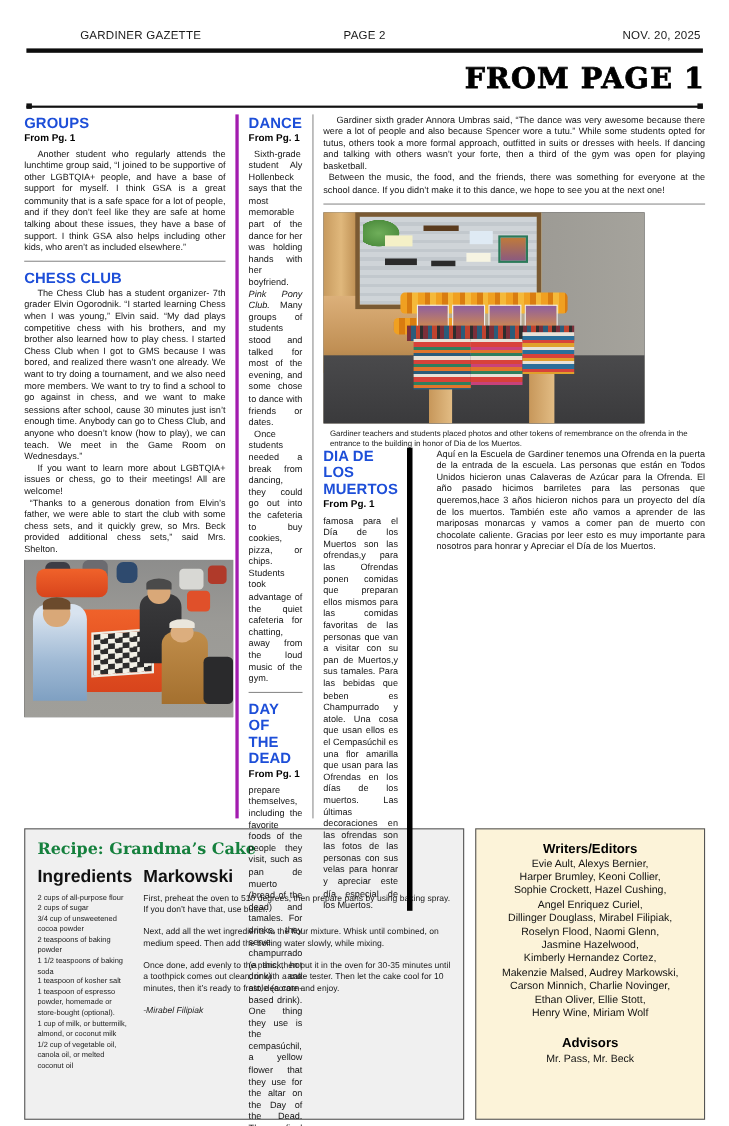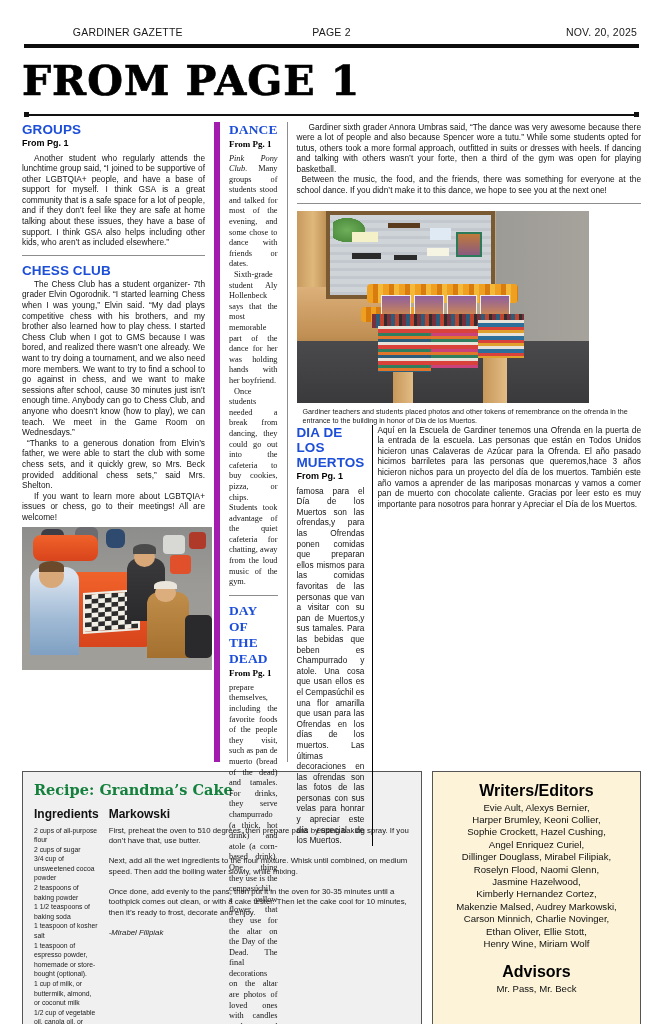--- a/index.html
+++ b/index.html
@@ -37,24 +37,24 @@
   .masthead .mh-mid   { text-align: center; flex: 1 1 0; }
   .masthead .mh-right { text-align: right; flex: 1 1 0; }
 
   .mast-rule {
     height: 4px;
     background: #0d0d0d;
     margin: 2px 2px 0 2px;
   }
 
   .from-page-title {
-    text-align: left;
+    text-align: right;
     font-family: "DejaVu Serif", serif;
     font-weight: 700;
-    font-size: 41px;
+    font-size: 26px;
     letter-spacing: 1px;
     margin: 9px 0 9px 0;
     color: #000;
     -webkit-text-stroke: 0.7px #000;
   }
 
   .thin-rule {
     height: 1.5px;
     background: #111;
     margin: 0 2px 6px 2px;
@@ -74,21 +74,21 @@
   .content {
     display: flex;
     gap: 0;
     height: 640px;
   }
   .col {
     box-sizing: border-box;
     position: relative;
   }
   .col-1 { width: 192px; padding-right: 9px; }
-  .col-2 { width: 192px; padding: 0 9px; border-left: 6px solid #a21caf; font-family: Liberation Serif, serif; }
+  .col-2 { width: 192px; padding: 0 9px; border-left: 3px solid #a21caf; }
   .col-rest { flex: 1 1 auto; padding-left: 9px; border-left: 1px solid #8d8d8d; }
 
   .sect-head {
     font-size: 13.5px;
     font-weight: 700;
     letter-spacing: 0.1px;
     margin: 0 0 1px 0;
     color: #1d4ed8;
   }
   .sect-from {
@@ -114,21 +114,21 @@
     height: 1px;
     background: #8d8d8d;
     margin: 7px 0 7px 0;
   }
 
   
   .subcols {
     display: flex;
   }
   .subcol-a { width: 140px; padding-right: 8px; }
-  .subcol-b { flex: 1 1 auto; padding-left: 4px; border-left: 1px solid #000000; }
+  .subcol-b { flex: 1 1 auto; padding-left: 22px; border-left: 5px solid #000000; }
 
   
   .photo {
     position: relative;
     overflow: hidden;
     background: #3a3a3a;
   }
   .photo-ofrenda {
     width: 292px;
     height: 192px;
@@ -280,21 +280,21 @@
     font-family: "DejaVu Serif", serif;
     font-weight: 700;
     font-size: 14.5px;
     margin: 0 0 9px 0;
     color: #15803d;
   }
   .recipe-cols { display: flex; }
   .rc-left { width: 122px; padding-right: 10px; }
   .rc-right { flex: 1 1 auto; }
   .rc-head {
-    font-size: 12px;
+    font-size: 16px;
     font-weight: 700;
     margin: 0 0 5px 0;
     color: #111;
   }
   .ing-list {
     font-size: 6.8px;
     line-height: 9.6px;
     color: #1a1a1a;
   }
   .dir-list p {
@@ -319,21 +319,21 @@
     text-align: center;
   }
   .staff-title {
     font-size: 15px;
     font-weight: 700;
     text-decoration: underline;
     margin: 0 0 12px 0;
     color: #000;
   }
   .staff-sub {
-    font-size: 16px;
+    font-size: 12px;
     font-weight: 700;
     margin: 0 0 2px 0;
     color: #000;
   }
   .staff-names {
     font-size: 9.6px;
     line-height: 12.4px;
     color: #111;
     margin: 0 0 13px 0;
   }
@@ -359,22 +359,22 @@
 
     <div class="col col-1">
       <div class="sect-head">GROUPS</div>
       <div class="sect-from">From Pg. 1</div>
       <p class="body">Another student who regularly attends the lunchtime group said, “I joined to be supportive of other LGBTQIA+ people, and have a base of support for myself. I think GSA is a great community that is a safe space for a lot of people, and if they don’t feel like they are safe at home talking about these issues, they have a base of support. I think GSA also helps including other kids, who aren’t as included elsewhere.”</p>
 
       <div class="hrule"></div>
 
       <div class="sect-head">CHESS CLUB</div>
       <p class="body">The Chess Club has a student organizer- 7th grader Elvin Ogorodnik. “I started learning Chess when I was young,” Elvin said. “My dad plays competitive chess with his brothers, and my brother also learned how to play chess. I started Chess Club when I got to GMS because I was bored, and realized there wasn’t one already. We want to try doing a tournament, and we also need more members. We want to try to find a school to go against in chess, and we want to make sessions after school, cause 30 minutes just isn’t enough time. Anybody can go to Chess Club, and anyone who doesn’t know (how to play), we can teach. We meet in the Game Room on Wednesdays.”</p>
+      <p class="body">If you want to learn more about LGBTQIA+ issues or chess, go to their meetings! All are welcome!</p>
       <p class="body sm-ind">“Thanks to a generous donation from Elvin’s father, we were able to start the club with some chess sets, and it quickly grew, so Mrs. Beck provided additional chess sets,” said Mrs. Shelton.</p>
-      <p class="body">If you want to learn more about LGBTQIA+ issues or chess, go to their meetings! All are welcome!</p>
 
       <div class="photo photo-chess">
         <div class="ch-floor"></div>
         <div class="ch-bg1"></div>
           <div class="ch-bg2"></div>
           <div class="ch-bg3"></div>
         <div class="ch-bg4"></div>
           <div class="ch-bg5"></div>
           <div class="ch-bg6"></div>
         <div class="ch-table2"></div>
@@ -389,22 +389,22 @@
         <div class="ch-p3"></div>
           <div class="ch-head3"></div>
           <div class="ch-cap3"></div>
         <div class="ch-bin"></div>
       </div>
     </div>
 
     <div class="col col-2">
       <div class="sect-head">DANCE</div>
       <div class="sect-from">From Pg. 1</div>
+      <p class="body sm-ind">Sixth-grade student Aly Hollenbeck says that the most memorable part of the dance for her was holding hands with her boyfriend.</p>
       <p class="body noind"><em>Pink Pony Club.</em><span> Many groups of students stood and talked for most of the evening, and some chose to dance with friends or dates.</span></p>
-      <p class="body sm-ind">Sixth-grade student Aly Hollenbeck says that the most memorable part of the dance for her was holding hands with her boyfriend.</p>
       <p class="body sm-ind">Once students needed a break from dancing, they could go out into the cafeteria to buy cookies, pizza, or chips. Students took advantage of the quiet cafeteria for chatting, away from the loud music of the gym.</p>
 
       <div class="hrule"></div>
 
       <div class="sect-head">DAY OF THE DEAD</div>
       <div class="sect-from">From Pg. 1</div>
       <p class="body noind">prepare themselves, including the favorite foods of the people they visit, such as pan de muerto (bread of the dead) and tamales. For drinks, they serve champurrado (a thick, hot drink) and atole (a corn-based drink). One thing they use is the cempasúchil, a yellow flower that they use for the altar on the Day of the Dead. The final decorations on the altar are photos of loved ones with candles to honor and appreciate this special day.</p>
 
     </div>
 

